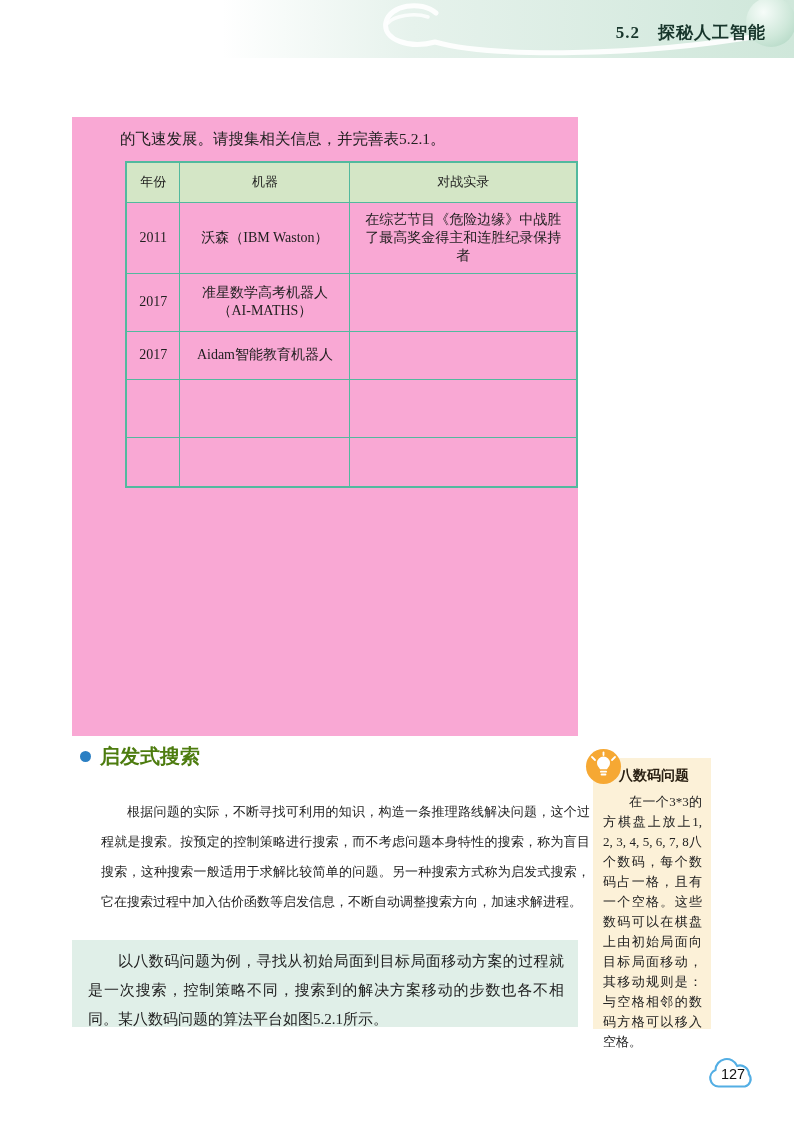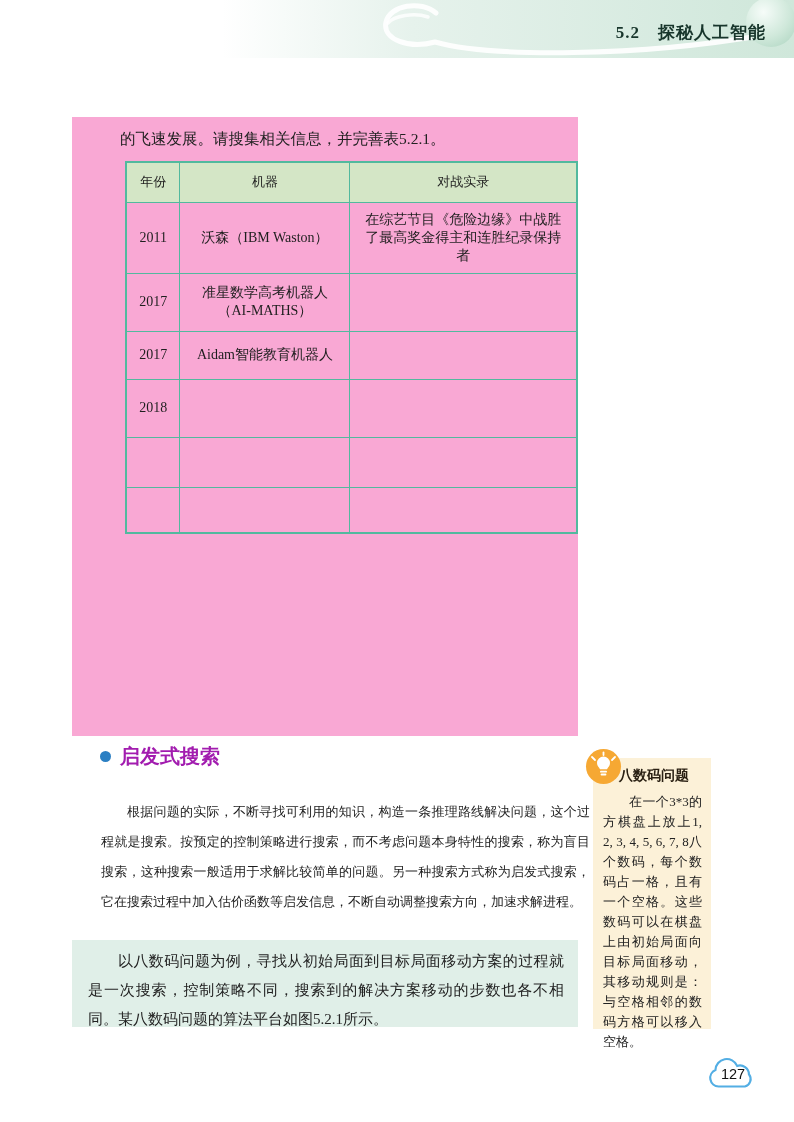--- a/index.html
+++ b/index.html
@@ -49,22 +49,22 @@
   tbody tr:nth-child(5){height:50px}
   tbody tr:nth-child(6){height:46px}
   tbody tr:nth-child(7){height:45px}
   tbody tr:nth-child(8){height:46px}
   .deep-blue-para{
     margin:13px 16px 0 16px;text-indent:2em;font-size:15px;line-height:23.5px;
     text-align:justify;
   }
   
   .section-heading{
-    position:absolute;left:100px;top:743px;display:flex;align-items:center;gap:9px;
-    font-family:"Liberation Sans",sans-serif;font-size:20px;font-weight:bold;color:#a21caf;
+    position:absolute;left:80px;top:743px;display:flex;align-items:center;gap:9px;
+    font-family:"Liberation Sans",sans-serif;font-size:20px;font-weight:bold;color:#4d7c0f;
   }
   .bullet{width:11px;height:11px;border-radius:50%;background:#2b7fc3;flex:0 0 auto;}
   .para1{
     position:absolute;left:85px;top:781px;width:489px;margin:16px;
     font-size:13px;line-height:30px;text-indent:2em;text-align:justify;color:#1d1d1d;
   }
   .para2-box{
     position:absolute;left:72px;top:940px;width:506px;height:87px;
     background:#e0efe8;box-sizing:border-box;padding:7px 14px 0 16px;
   }
@@ -125,25 +125,20 @@
           <td>2017</td>
           <td>准星数学高考机器人 （AI-MATHS）</td>
           <td></td>
         </tr>
         <tr>
           <td>2017</td>
           <td>Aidam智能教育机器人</td>
           <td></td>
         </tr>
         <tr>
-          <td>2018</td>
-          <td></td>
-          <td></td>
-        </tr>
-        <tr>
           <td></td>
           <td></td>
           <td></td>
         </tr>
         <tr>
           <td></td>
           <td></td>
           <td></td>
         </tr>
       </tbody>

